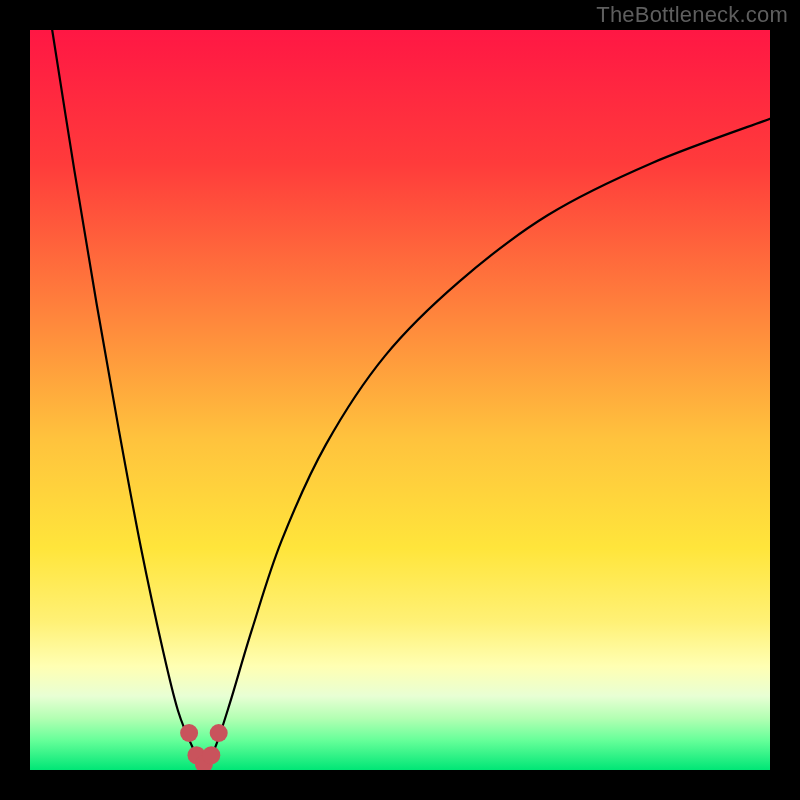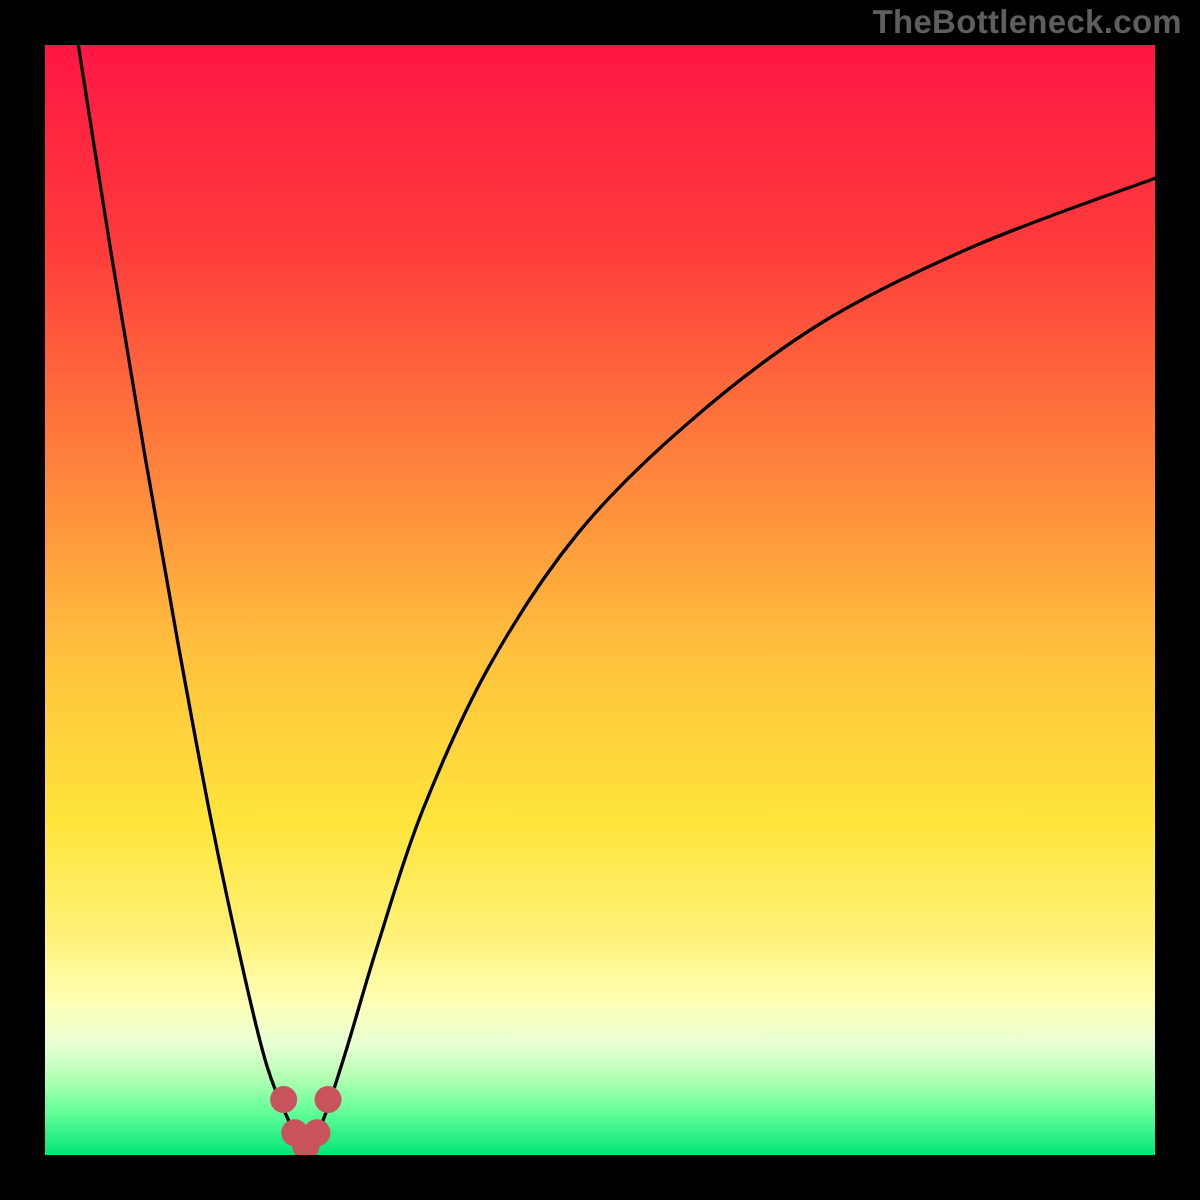--- a/index.html
+++ b/index.html
@@ -16,21 +16,21 @@
     left: 0; top: 0;
     width: 800px; height: 800px;
     background: #000;
   }
   .watermark {
     position: absolute;
     top: 2px;
     right: 12px;
     color: #5e5e5e;
     font-size: 22px;
-    font-weight: 700;
+    font-weight: 400;
     letter-spacing: 0.2px;
     z-index: 10;
   }
   .plot {
     position: absolute;
     left: 30px;
     top: 30px;
     width: 740px;
     height: 740px;
   }

